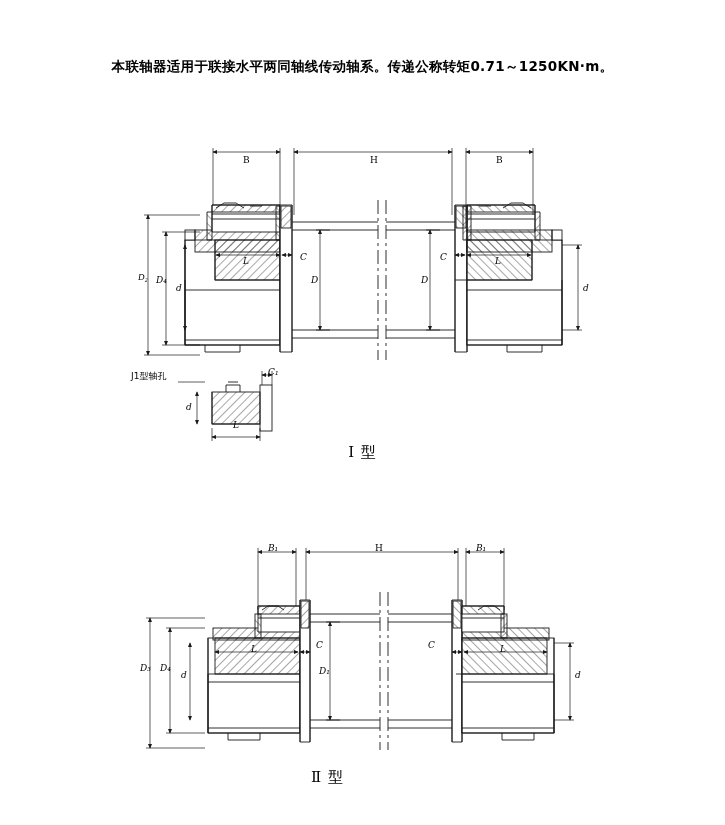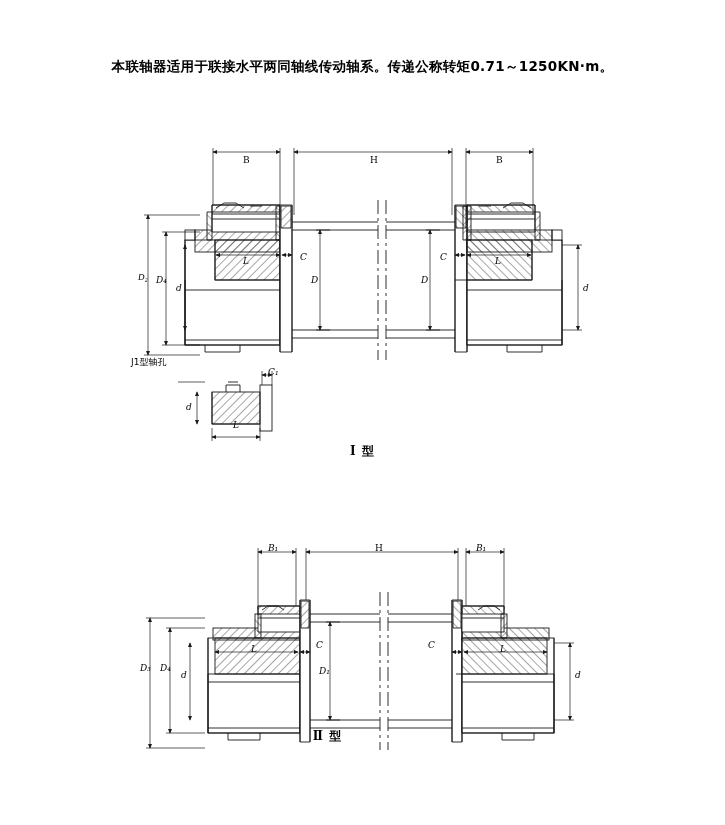--- a/index.html
+++ b/index.html
@@ -17,27 +17,26 @@
     text-align:center;
     font-size:13.5px;
     font-weight:bold;
     letter-spacing:0.3px;
     font-family:"DejaVu Sans", sans-serif;
     margin-top:40px;
   }
   svg{position:absolute;top:0;left:0;}
   .caption{
     position:absolute;
-    font-size:12px;
+    font-size:15px;
     font-family:"DejaVu Serif", serif;
     letter-spacing:1px;
-    font-weight:bold;
   }
   #cap1{top:443px;left:0;width:725px;text-align:center;}
-  #cap2{top:728px;left:0;width:655px;text-align:center;}
+  #cap2{top:768px;left:0;width:655px;text-align:center;}
   .lbl{font-size:9px;font-family:"DejaVu Serif", serif;}
   .lbl-i{font-size:9px;font-style:italic;font-family:"DejaVu Serif", serif;}
   .cn{font-size:9px;font-family:"DejaVu Sans", sans-serif;}
 </style>
 </head>
 <body>
 
 <div class="page">
 
   <div class="intro">本联轴器适用于联接水平两同轴线传动轴系。传递公称转矩0.71～1250KN·m。</div>
@@ -223,21 +222,21 @@
   <div class="lbl-i" style="position:absolute;left:176px;top:283px;">d</div>
 
   <div class="lbl-i" style="position:absolute;left:243px;top:256px;">L</div>
   <div class="lbl-i" style="position:absolute;left:300px;top:252px;">C</div>
   <div class="lbl-i" style="position:absolute;left:311px;top:275px;">D</div>
   <div class="lbl-i" style="position:absolute;left:421px;top:275px;">D</div>
   <div class="lbl-i" style="position:absolute;left:440px;top:252px;">C</div>
   <div class="lbl-i" style="position:absolute;left:495px;top:256px;">L</div>
   <div class="lbl-i" style="position:absolute;left:583px;top:283px;">d</div>
 
-  <div class="cn" style="position:absolute;left:131px;top:356px;">J1型轴孔</div>
+  <div class="cn" style="position:absolute;left:131px;top:370px;">J1型轴孔</div>
   <div class="lbl-i" style="position:absolute;left:268px;top:367px;">C₁</div>
   <div class="lbl-i" style="position:absolute;left:186px;top:402px;">d</div>
   <div class="lbl-i" style="position:absolute;left:233px;top:420px;">L</div>
 
   <div class="caption" id="cap1">Ⅰ 型</div>
 
   <svg width="725" height="300" viewBox="0 0 725 300" style="top:510px;">
     <defs>
       <pattern id="hatchR2" width="6" height="6" patternTransform="rotate(45)" patternUnits="userSpaceOnUse">
         <line x1="0" y1="0" x2="0" y2="6" stroke="#222" stroke-width="0.8"></line>

